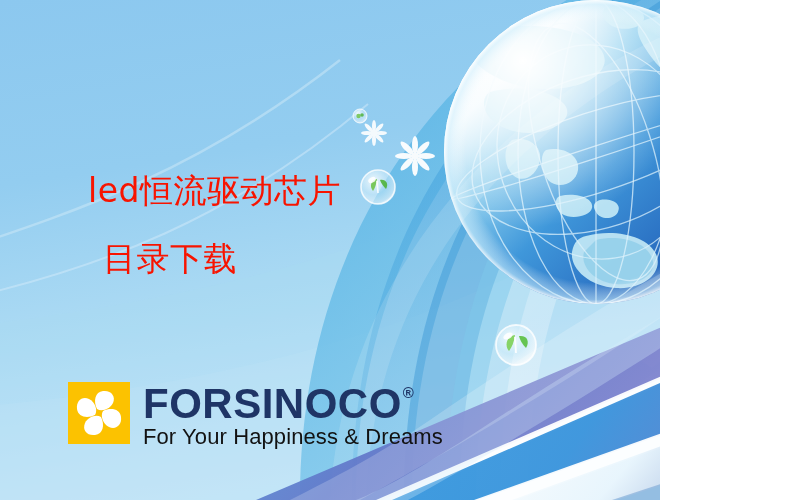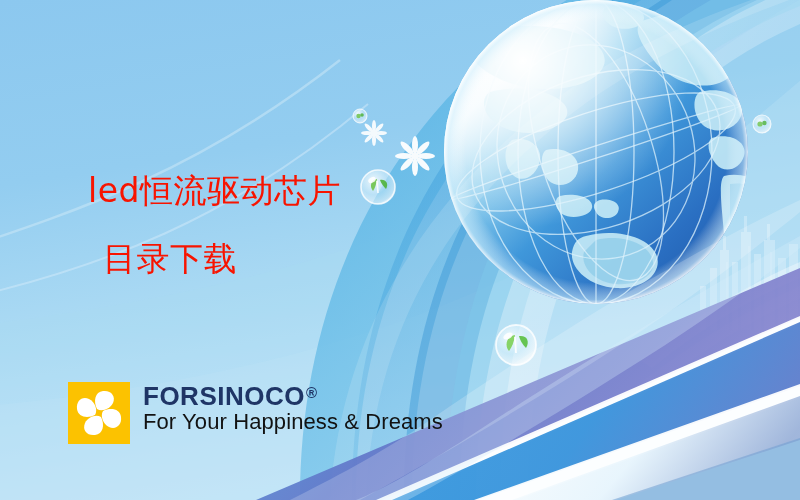--- a/index.html
+++ b/index.html
@@ -2,21 +2,21 @@
 <html><head>
 <meta charset="utf-8">
 <style>
   html, body {
     margin: 0;
     padding: 0;
     background: #ffffff;
   }
   #banner {
     position: relative;
-    width: 800px;
+    width: 660px;
     height: 500px;
     overflow: hidden;
     font-family: "Liberation Sans", sans-serif;
     background: linear-gradient(170deg, #8fc9ee 0%, #8ecbef 28%, #a4d6f2 58%, #bde3f7 80%, #cfeafb 100%);
   }
   #bg-svg {
     position: absolute;
     left: 0; top: 0;
     width: 800px; height: 500px;
     display: block;
@@ -66,21 +66,21 @@
     padding-top: 2px;
   }
   .logo-name-row {
     display: flex;
     align-items: flex-start;
     line-height: 1;
   }
   .logo-name {
     color: #1f3566;
     font-family: "Liberation Sans", sans-serif;
-    font-size: 26px;
+    font-size: 42px;
     font-weight: 700;
     letter-spacing: 0.5px;
     line-height: 0.95;
   }
   .logo-reg {
     color: #1f3566;
     font-family: "Liberation Sans", sans-serif;
     font-size: 15px;
     font-weight: 700;
     line-height: 1;

